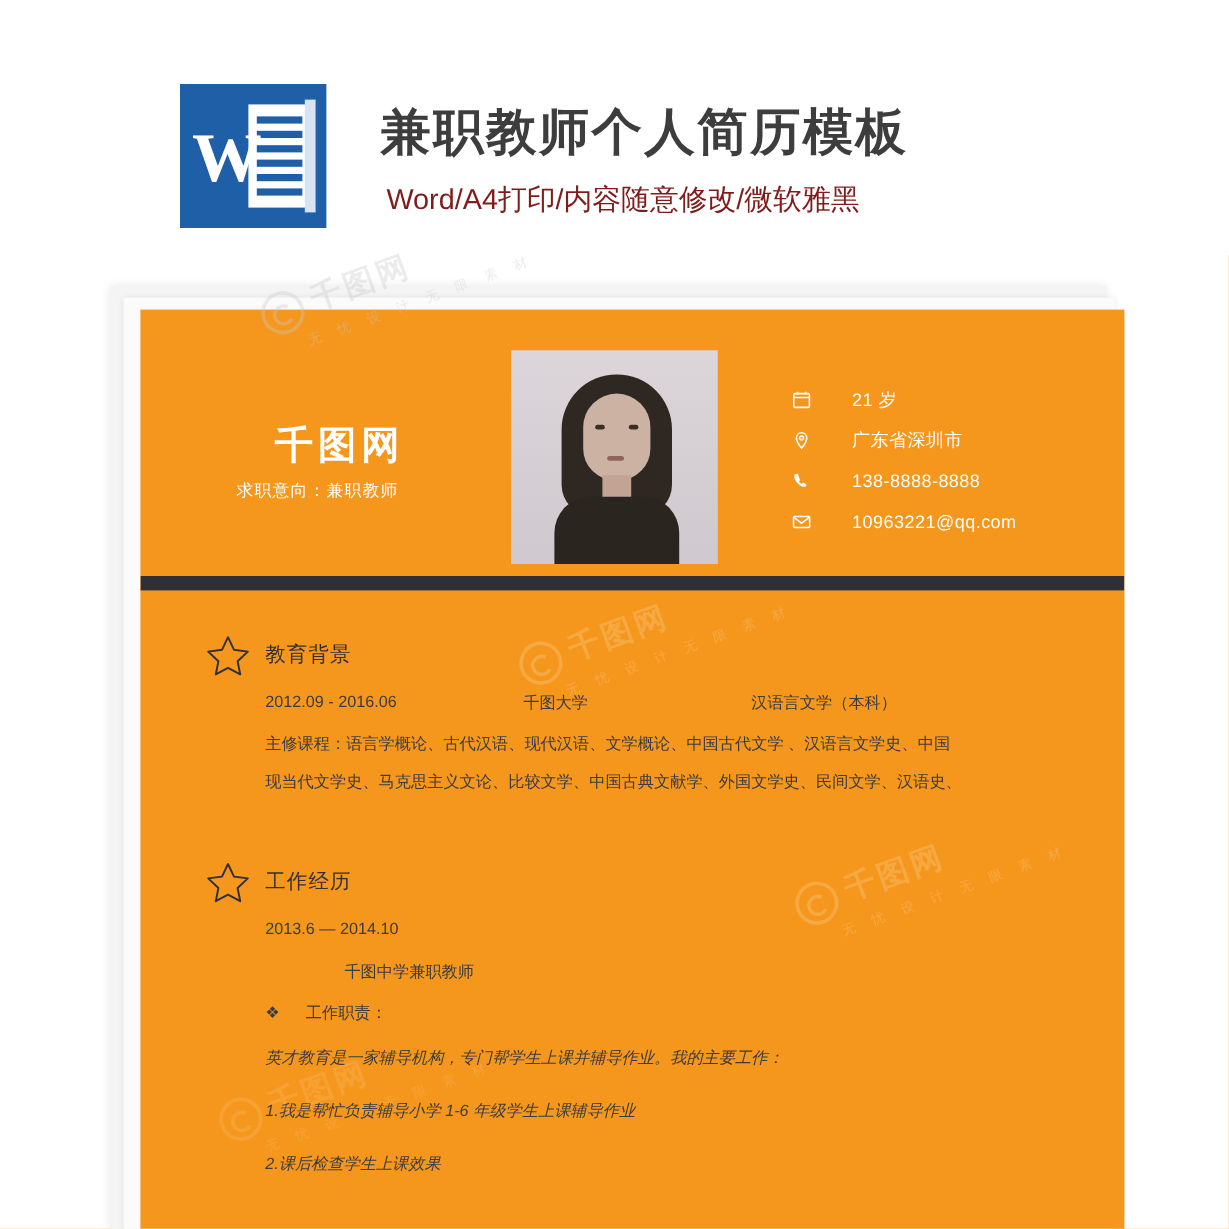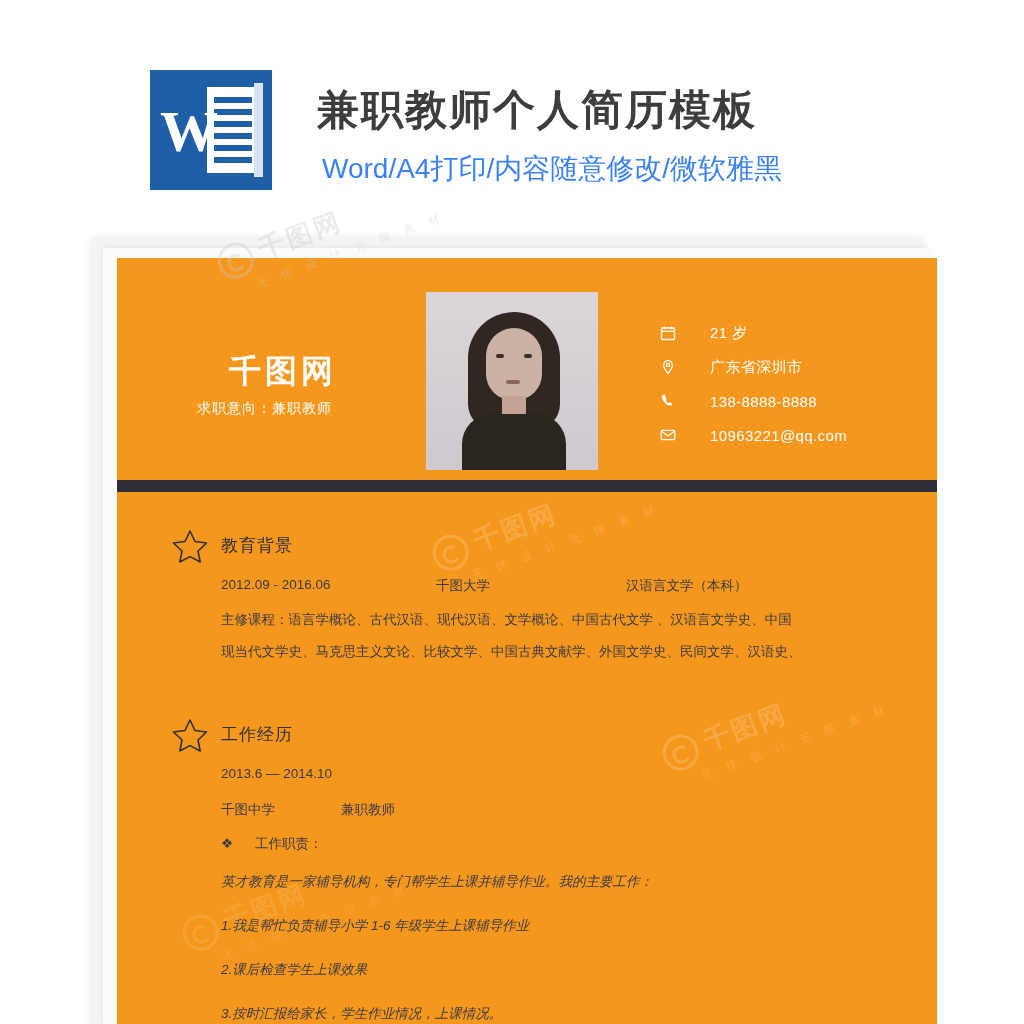--- a/index.html
+++ b/index.html
@@ -72,22 +72,22 @@
     font-size: 42px;
     font-weight: bold;
     color: #3d3d3d;
     letter-spacing: 2px;
     white-space: nowrap;
   }
   .title-sub {
     position: absolute;
     left: 322px;
     top: 150px;
-    font-size: 28px;
-    color: #3b82f6;
+    font-size: 24px;
+    color: #7f1d1d;
     white-space: nowrap;
   }
 
   
   .paper-shadow-1 {
     position: absolute;
     left: 92px;
     top: 238px;
     width: 830px;
     height: 790px;
@@ -279,21 +279,21 @@
     font-size: 13.5px;
     color: #3b3b42;
     margin-bottom: 20px;
   }
   .work-org {
     display: flex;
     font-size: 13.5px;
     color: #3b3b42;
     margin-bottom: 16px;
   }
-  .work-org .o1 { width: 120px; }
+  .work-org .o1 { width: 120px; text-align: right; }
   .duty-head {
     font-size: 13.5px;
     color: #3b3b42;
     margin-bottom: 20px;
   }
   .duty-head .dia { margin-right: 18px; }
   .duty-line {
     font-size: 13.5px;
     color: #3b3b42;
     margin-bottom: 26px;
@@ -471,21 +471,20 @@
       </div>
 
       <div class="duty-head">
         <span class="dia">❖</span>
         <span>工作职责：</span>
       </div>
 
       <div class="duty-line">英才教育是一家辅导机构，专门帮学生上课并辅导作业。我的主要工作：</div>
       <div class="duty-line">1.我是帮忙负责辅导小学 1-6 年级学生上课辅导作业</div>
       <div class="duty-line">2.课后检查学生上课效果</div>
-      <div class="duty-line">3.按时汇报给家长，学生作业情况，上课情况。</div>
     </div>
 
     <div class="section" style="margin-top:18px">
       
     </div>
 
   </div>
 </div>
 
 <div class="wm wm1">

